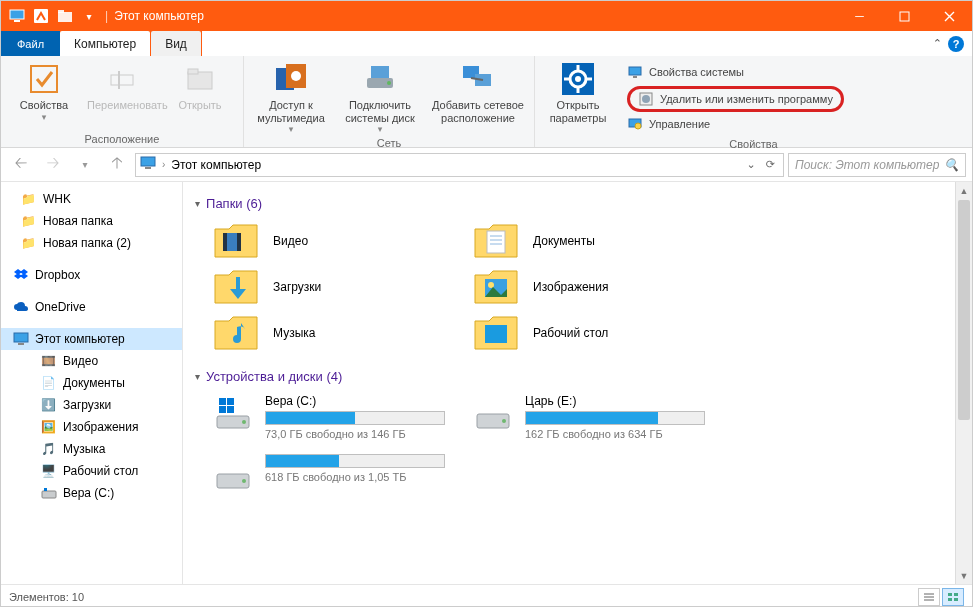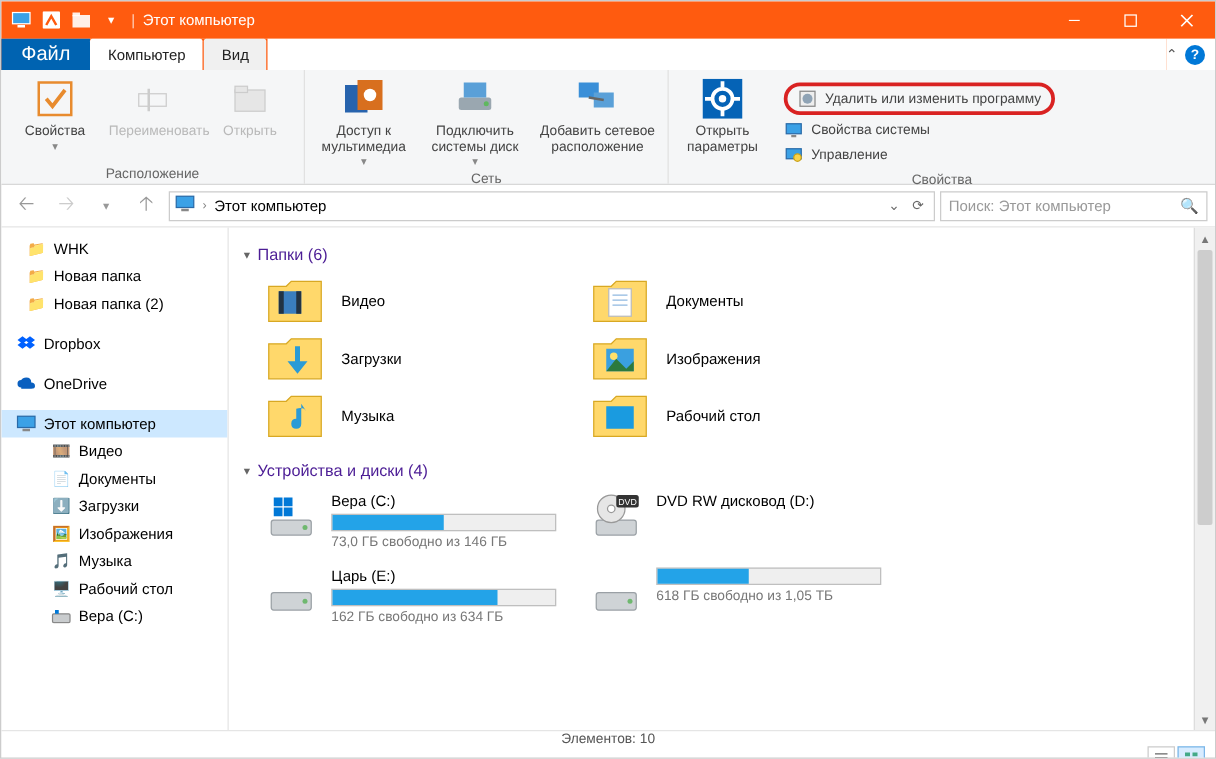--- a/index.html
+++ b/index.html
@@ -9,21 +9,21 @@
 .titlebar { background: #ff5b0f; height: 30px; display: flex; align-items: center; color: #fff; font-size: 12px; }
 .titlebar .qat { display: flex; align-items: center; gap: 4px; padding: 0 6px; }
 .titlebar .qat .qicon { width: 20px; height: 20px; display: flex; align-items: center; justify-content: center; }
 .titlebar .title { padding-left: 6px; }
 .titlebar .spacer { flex: 1; }
 .winbtns { display: flex; }
 .winbtn { width: 45px; height: 30px; display: flex; align-items: center; justify-content: center; color: #fff; }
 
 
 .tabsrow { display: flex; align-items: stretch; height: 25px; background: #ff5b0f; position: relative; }
-.filetab { background: #0063b1; color: #fff; padding: 0 16px; display: flex; align-items: center; font-size: 16px; }
+.filetab { background: #0063b1; color: #fff; padding: 0 16px; display: flex; align-items: center; font-size: 11px; }
 .ribtab { padding: 0 14px; display: flex; align-items: center; font-size: 12px; background: #fff; border-top-left-radius: 2px; border-top-right-radius: 2px; margin-right: 1px; color: #222; }
 .ribtab.inactive { background: #f0f0f0; }
 .tabsrow .tabspacer { flex: 1; background: #fff; }
 .tabsrow .rhs { display: flex; align-items: center; background: #fff; padding-right: 8px; gap: 6px; }
 
 
 .ribbon { height: 92px; background: #f5f6f7; border-bottom: 1px solid #d8d8d8; display: flex; font-size: 11px; color: #444; }
 .group { border-right: 1px solid #e1e1e1; padding: 4px 8px 2px; display: flex; flex-direction: column; }
 .group .content { flex: 1; display: flex; align-items: flex-start; gap: 8px; }
 .group .label { text-align: center; font-size: 11px; color: #666; padding-top: 2px; }
@@ -35,21 +35,21 @@
 .sysrow .sicon { width: 16px; height: 16px; display:flex; align-items:center; justify-content:center; }
 .circled { border: 3px solid #d92222; border-radius: 14px; padding: 2px 8px; margin: 2px 2px 0 0; }
 
 
 .navrow { height: 34px; display: flex; align-items: center; border-bottom: 1px solid #e5e5e5; gap: 4px; padding: 0 6px; }
 .navarrow { width: 28px; height: 28px; display: flex; align-items: center; justify-content: center; color: #999; border-radius: 2px; }
 .addrbar { flex: 1; height: 24px; border: 1px solid #ccc; display: flex; align-items: center; padding: 0 4px; gap: 6px; font-size: 12px; }
 .addrbar .sep { color: #888; font-size: 10px; }
 .addrend { display:flex; gap:2px; margin-left:auto; color:#666; font-size:11px; }
 .addrend span { padding: 0 4px; }
-.searchbox { width: 214px; height: 24px; border: 1px solid #ccc; display: flex; align-items: center; font-size: 12px; color: #999; padding: 0 6px; }
+.searchbox { width: 178px; height: 24px; border: 1px solid #ccc; display: flex; align-items: center; font-size: 12px; color: #999; padding: 0 6px; font-style: italic; }
 .searchbox .mag { margin-left: auto; color: #555; }
 
 
 .body { display: flex; height: calc(607px - 30px - 25px - 92px - 34px - 24px); }
 .tree { width: 182px; border-right: 1px solid #e5e5e5; overflow: hidden; padding: 6px 0; font-size: 12px; }
 .tnode { display: flex; align-items: center; gap: 6px; height: 22px; padding: 0 8px 0 20px; white-space: nowrap; }
 .tnode.selected { background: #cde8ff; }
 .tnode.child { padding-left: 40px; }
 .ticon { width: 16px; height: 16px; display:flex; align-items:center; justify-content:center; }
 .tspace { height: 10px; }
@@ -67,21 +67,21 @@
 .driveinfo .dname { font-size: 12px; margin-bottom: 3px; }
 .bar { width: 180px; height: 14px; border: 1px solid #bfbfbf; background: #efefef; position: relative; }
 .bar .fill { position: absolute; left: 0; top: 0; bottom: 0; background: #23a3e8; }
 .driveinfo .dsub { font-size: 11px; color: #777; margin-top: 3px; }
 .scrollbar { position: absolute; right: 0; top: 0; bottom: 0; width: 17px; background: #f0f0f0; border-left: 1px solid #ddd; }
 .scrollbar .thumb { position: absolute; left: 2px; right: 2px; top: 18px; height: 220px; background: #cdcdcd; border-radius: 2px; }
 .scrollbar .arr { position:absolute; left:0; right:0; height:17px; display:flex; align-items:center; justify-content:center; color:#777; font-size:9px; }
 .scrollbar .arr.up { top:0; } .scrollbar .arr.dn { bottom:0; }
 
 
-.status { height: 24px; border-top: 1px solid #e5e5e5; display: flex; align-items: center; font-size: 11px; padding: 0 8px; color: #555; flex-direction: column; }
+.status { height: 24px; border-top: 1px solid #e5e5e5; display: flex; align-items: center; font-size: 11px; padding: 0 8px; color: #555; }
 .status .viewbtns { margin-left: auto; display: flex; gap: 2px; }
 .status .vb { width: 22px; height: 18px; border: 1px solid #ccc; display:flex; align-items:center; justify-content:center; font-size:10px; }
 
 
 .svg { display:block; }
 </style>
 </head>
 <body>
 
 <div class="titlebar">
@@ -220,37 +220,37 @@
                 <line x1="16" y1="2" x2="16" y2="7"></line>
                 <line x1="16" y1="25" x2="16" y2="30"></line>
                 <line x1="2" y1="16" x2="7" y2="16"></line>
                 <line x1="25" y1="16" x2="30" y2="16"></line>
               </g>
             </svg>
           </div>
         <div>Открыть параметры</div>
       </div>
       <div class="syslist">
+        <div class="sysrow">
+          <span class="sicon">
+              <svg width="14" height="12">
+                <rect x="1" y="1" width="12" height="8" fill="#3ba1e6" stroke="#2a6aa8"></rect>
+                <rect x="5" y="10" width="4" height="2" fill="#888"></rect>
+              </svg>
+            </span>
+          <span>Свойства системы</span>
+        </div>
         <div class="sysrow circled">
           <span class="sicon">
               <svg width="14" height="14">
                 <rect x="1" y="1" width="12" height="12" fill="#eee" stroke="#888"></rect>
                 <circle cx="7" cy="7" r="4" fill="#8fa3b5"></circle>
               </svg>
             </span>
           <span>Удалить или изменить программу</span>
-        </div>
-        <div class="sysrow">
-          <span class="sicon">
-              <svg width="14" height="12">
-                <rect x="1" y="1" width="12" height="8" fill="#3ba1e6" stroke="#2a6aa8"></rect>
-                <rect x="5" y="10" width="4" height="2" fill="#888"></rect>
-              </svg>
-            </span>
-          <span>Свойства системы</span>
         </div>
         <div class="sysrow">
           <span class="sicon">
               <svg width="14" height="12">
                 <rect x="1" y="1" width="12" height="8" fill="#3ba1e6" stroke="#2a6aa8"></rect>
                 <circle cx="10" cy="8" r="3" fill="#f9d34c" stroke="#c9a21a"></circle>
               </svg>
             </span>
           <span>Управление</span>
         </div>
@@ -434,34 +434,20 @@
           <div class="dname">Вера (C:)</div>
           <div class="bar">
               <div class="fill" style="width:50%"></div>
             </div>
           <div class="dsub">73,0 ГБ свободно из 146 ГБ</div>
         </div>
       </div>
       <div class="driveitem">
         <div class="driveicon">
             <svg width="40" height="36">
-              <rect x="4" y="22" width="32" height="12" rx="2" fill="#cfd3d6" stroke="#9aa0a5"></rect>
-              <circle cx="16" cy="13" r="11" fill="#e6e6e6" stroke="#999"></circle>
-              <circle cx="16" cy="13" r="3" fill="#fff" stroke="#999"></circle>
-              <rect x="20" y="2" width="18" height="10" rx="2" fill="#333"></rect>
-              <text x="29" y="10" fill="#fff" font-size="7" text-anchor="middle">DVD</text>
-            </svg>
-          </div>
-        <div class="driveinfo">
-          <div class="dname">DVD RW дисковод (D:)</div>
-        </div>
-      </div>
-      <div class="driveitem">
-        <div class="driveicon">
-            <svg width="40" height="36">
               <rect x="4" y="20" width="32" height="14" rx="2" fill="#cfd3d6" stroke="#9aa0a5"></rect>
               <circle cx="31" cy="27" r="2" fill="#6fb86f"></circle>
             </svg>
           </div>
         <div class="driveinfo">
           <div class="dname">Царь (E:)</div>
           <div class="bar">
               <div class="fill" style="width:74%"></div>
             </div>
           <div class="dsub">162 ГБ свободно из 634 ГБ</div>

